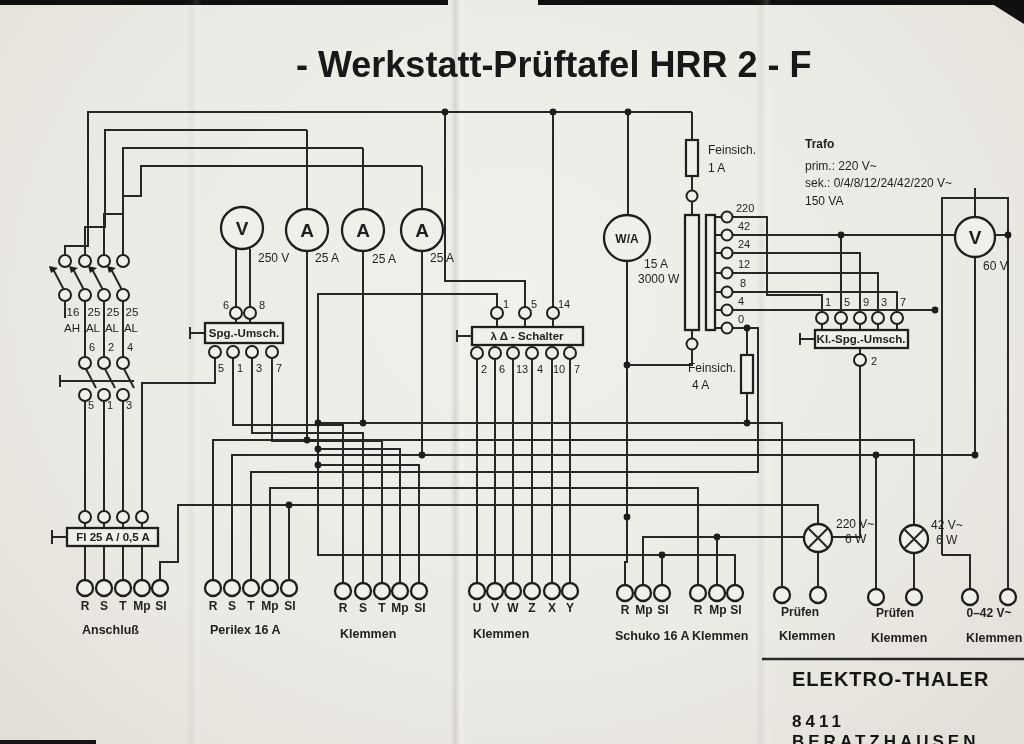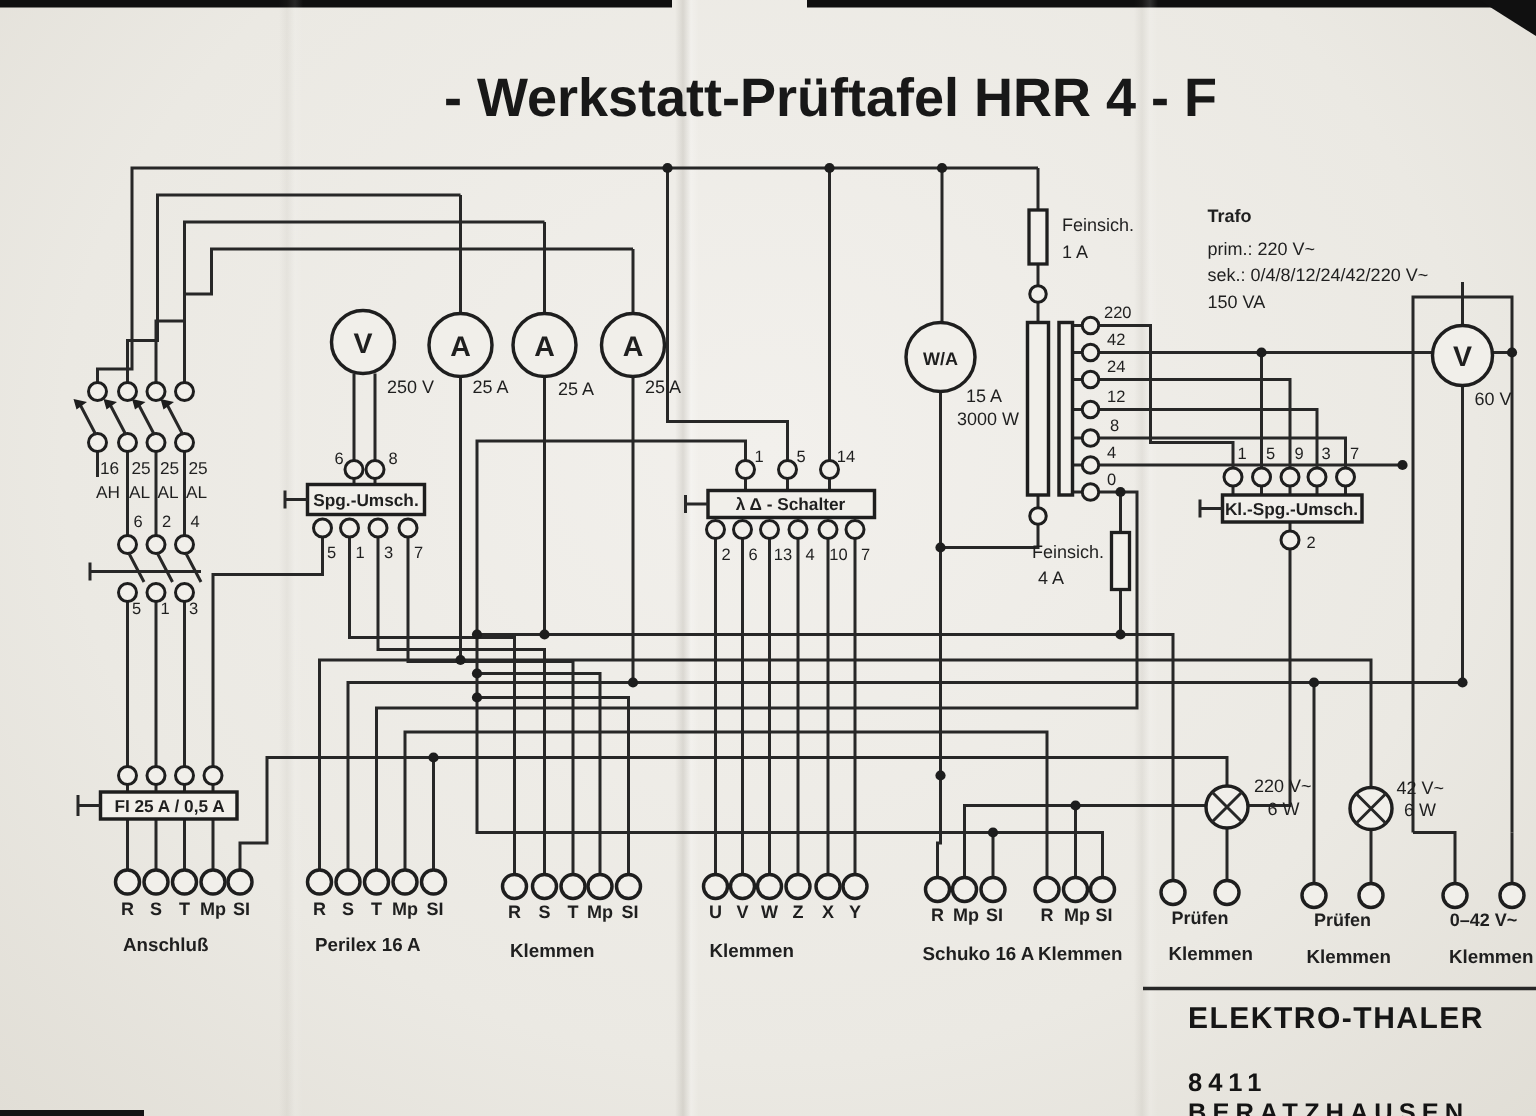--- a/index.html
+++ b/index.html
@@ -48,21 +48,21 @@
 <div class="page">
 
   <div class="edge-top-l"></div>
   <div class="edge-top-r"></div>
   <div class="corner-tr"></div>
   <div class="edge-bot-l"></div>
   <div class="crease c1"></div>
   <div class="crease c2"></div>
   <div class="crease c3"></div>
 
-  <div class="maintitle">- Werkstatt-Prüftafel HRR 4 - F</div>
+  <div class="maintitle">- Werkstatt-Prüftafel HRR 2 - F</div>
 
   <svg viewBox="0 0 1024 744">
 
     <g>
 
       <path class="w" d="M65,255 V246 H88 V112 H692"></path>
       <path class="w" d="M85,255 V227 H105 V130 H307"></path>
       <path class="w" d="M104,255 V214 H123 V148 H363"></path>
       <path class="w" d="M123,255 V196 H141 V166 H422"></path>
       <path class="w" d="M307,130 V209"></path>

